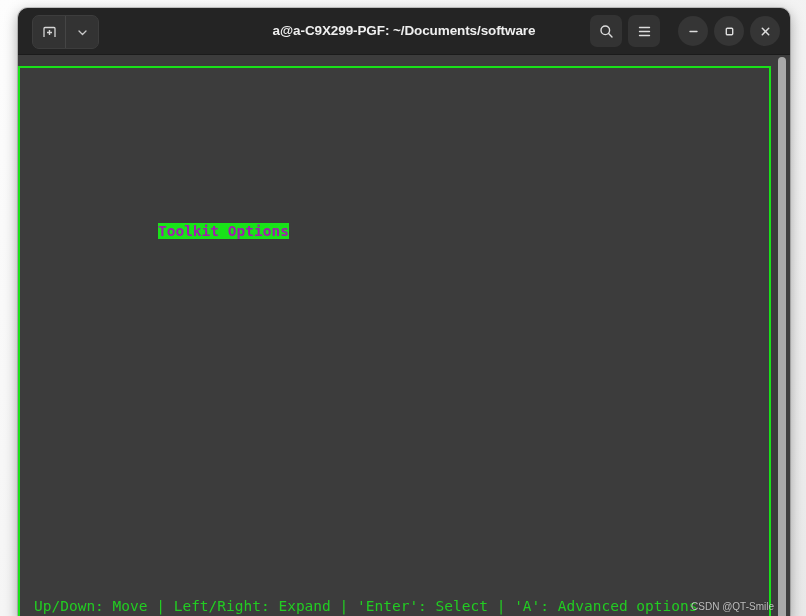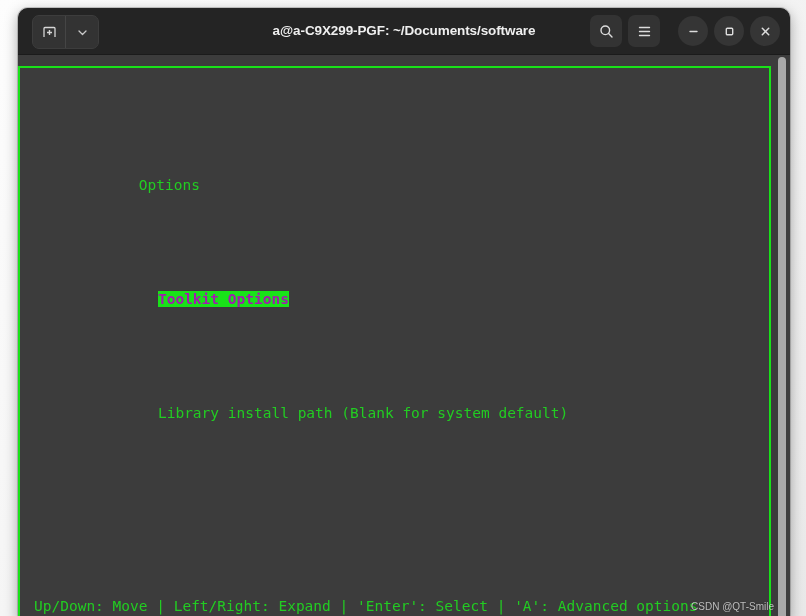--- a/index.html
+++ b/index.html
@@ -267,33 +267,27 @@
 
       </div>
     </div>
 
     <div id="term-body">
 
       <div id="dialog-box">
 
         <div id="menu">
 
-          <div class="menu-row">
-            <span class="menu-label">Options</span>
-          </div>
 
 
           <div class="menu-row menu-indent">
             <span class="menu-label selected">Toolkit Options</span>
           </div>
 
 
-          <div class="menu-row menu-indent">
-            <span class="menu-label">Library install path (Blank for system default)</span>
-          </div>
 
           <div class="menu-row menu-indent">
             
           </div>
 
         </div>
 
         <div id="status-line">Up/Down: Move | Left/Right: Expand | 'Enter': Select | 'A': Advanced options</div>
 
       </div>

